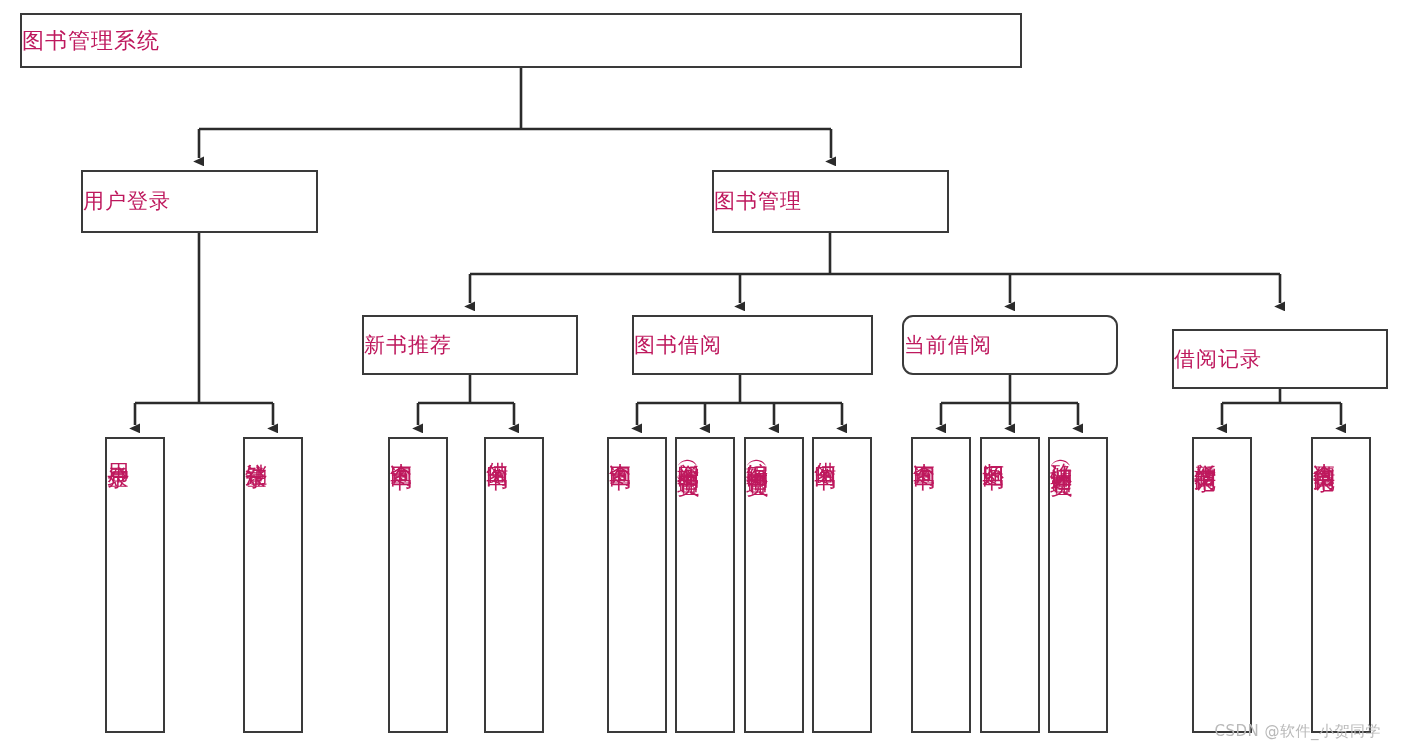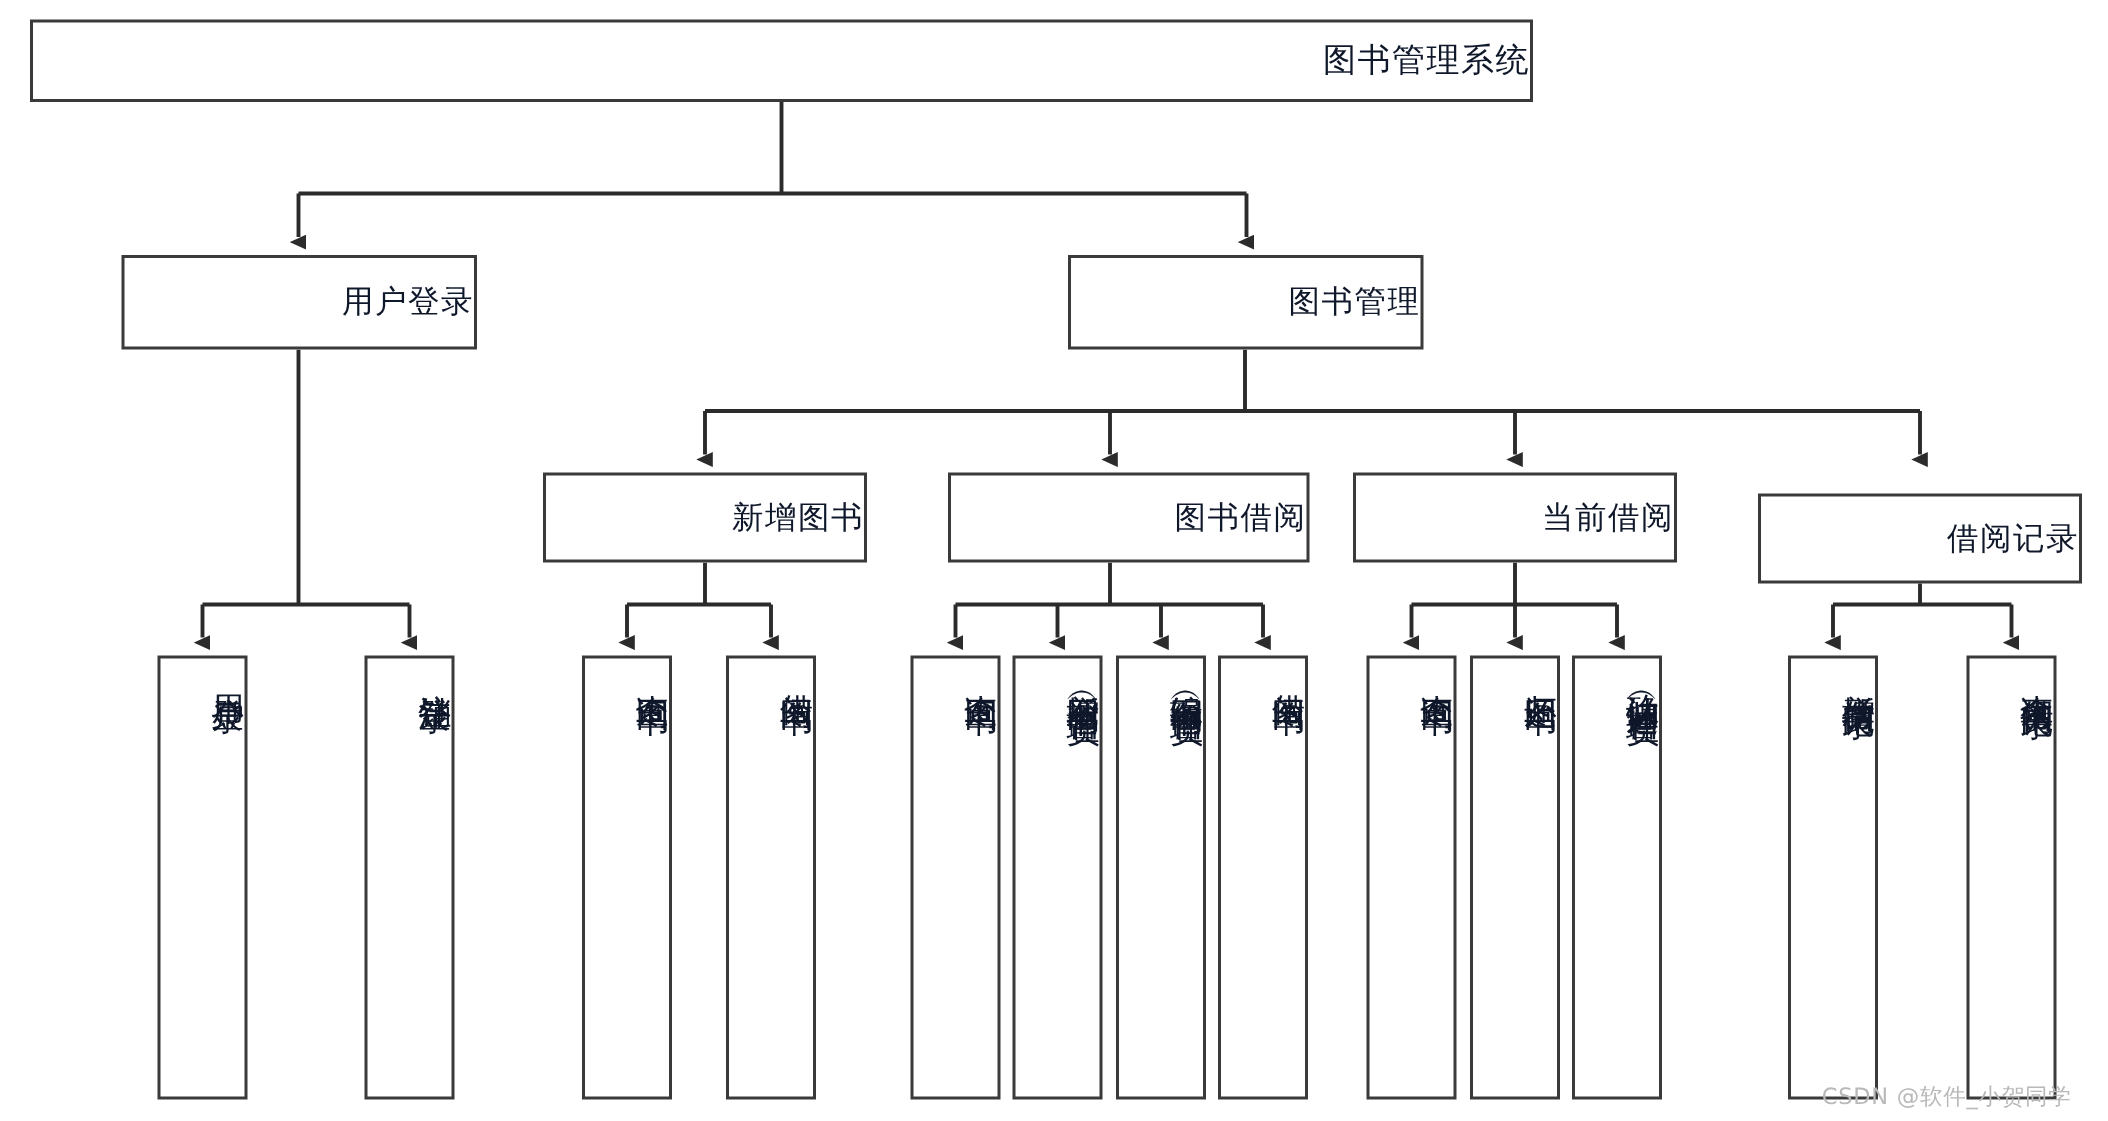--- a/index.html
+++ b/index.html
@@ -16,22 +16,22 @@
     overflow:hidden;
   }
   
   .node{
     position:absolute;
     box-sizing:border-box;
     background:#ffffff;
     border:2px solid #3a3a3a;
     display:flex;
     align-items:center;
-    justify-content:flex-end;
-    color:#0f172a;
+    justify-content:flex-start;
+    color:#be185d;
   }
   .node .cap{
     display:block;
     text-align:center;
     line-height:1.18;
     white-space:nowrap;
   }
   .node.h .cap{ font-size:21px; letter-spacing:1px; }
   .node.root .cap{ font-size:22px; letter-spacing:1px; }
   
@@ -129,26 +129,26 @@
   </div>
 
   <div class="node h" style="left:81px;top:170px;width:237px;height:63px;">
     <span class="cap">用户登录</span>
   </div>
   <div class="node h" style="left:712px;top:170px;width:237px;height:63px;font-family:Liberation Serif, serif;">
     <span class="cap">图书管理</span>
   </div>
 
   <div class="node h" style="left:362px;top:315px;width:216px;height:60px;">
-    <span class="cap">新增图书</span>
+    <span class="cap">新书推荐</span>
   </div>
   <div class="node h" style="left:632px;top:315px;width:241px;height:60px;">
     <span class="cap">图书借阅</span>
   </div>
-  <div class="node h" style="left:902px;top:315px;width:216px;height:60px;">
+  <div class="node h" style="left:902px;top:315px;width:216px;height:60px;border-radius:11px;">
     <span class="cap">当前借阅</span>
   </div>
   <div class="node h" style="left:1172px;top:329px;width:216px;height:60px;">
     <span class="cap">借阅记录</span>
   </div>
 
   <div class="node v" style="left:105px;top:437px;width:60px;height:296px;">
     <span class="cap">用户登录</span>
   </div>
   <div class="node v" style="left:243px;top:437px;width:60px;height:296px;">

